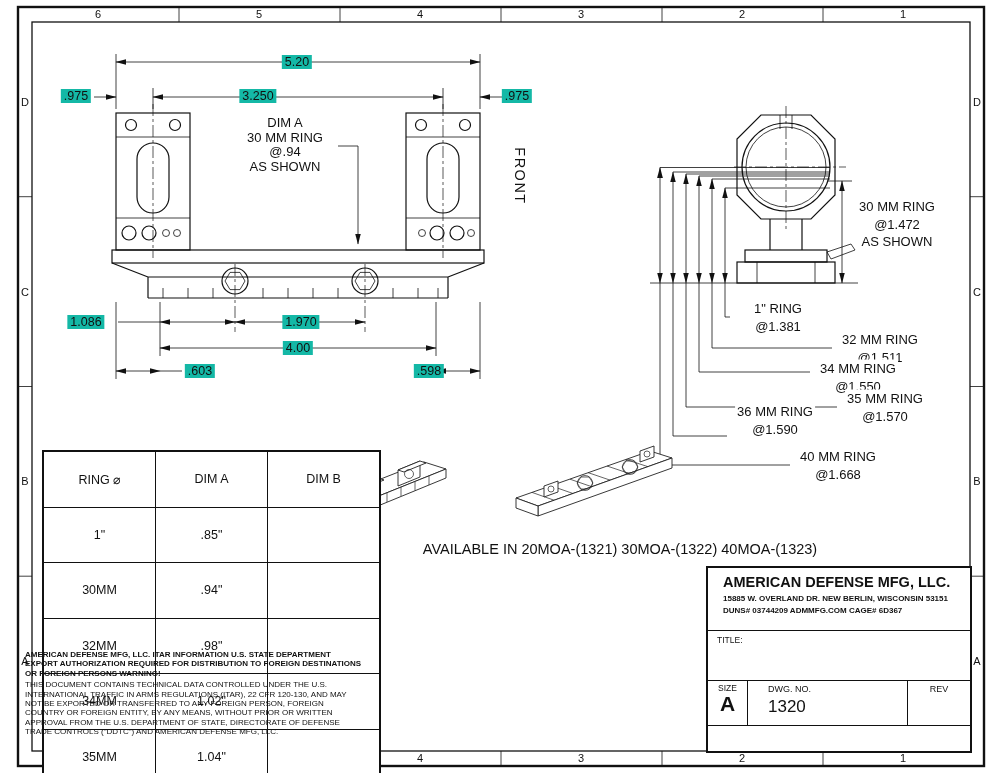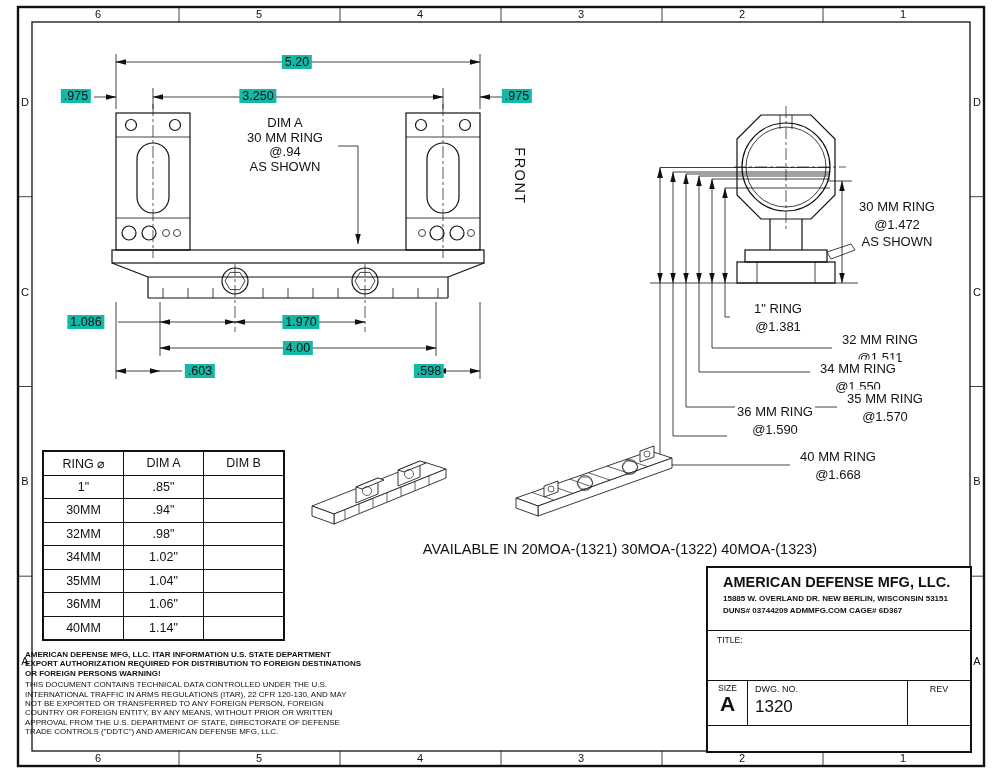--- a/index.html
+++ b/index.html
@@ -21,35 +21,35 @@
        font-size:14.5px;letter-spacing:1.5px;z-index:3;}
   .zone{position:absolute;transform:translate(-50%,-50%);font-size:11px;z-index:3;}
   .avail{position:absolute;left:620px;top:549px;transform:translate(-50%,-50%);
        font-size:14.5px;white-space:nowrap;z-index:3;}
   .itar{position:absolute;left:25px;top:650px;width:340px;font-size:8px;line-height:9.4px;z-index:3;}
   .itar p{margin:0;}
   .itar .b{font-weight:bold;margin-bottom:2px;}
   .ring-table{position:absolute;left:42px;top:450px;border-collapse:collapse;background:#fff;
        border:2.5px solid #111;z-index:3;}
   .ring-table td{border:1.3px solid #111;width:79px;height:22.5px;text-align:center;
-       font-size:12.5px;padding:0;}
+       font-size:12.5px;padding:16px;}
   .tb{position:absolute;left:706px;top:566px;width:266px;height:187px;border:2px solid #111;
       box-sizing:border-box;display:flex;flex-direction:column;background:#fff;z-index:3;}
   .tb *{box-sizing:border-box;}
   .tb-company{height:63px;border-bottom:1.5px solid #111;padding:6px 15px 0;}
   .tb-name{font-size:14.5px;font-weight:bold;}
   .tb-addr,.tb-ids{font-size:8px;font-weight:bold;margin-top:3.5px;}
   .tb-title{height:50px;border-bottom:1.5px solid #111;padding:4px 9px;}
   .tb-title-label{font-size:8.5px;}
   .tb-title-text{font-size:13.5px;margin-top:7px;}
   .tb-dwg{height:45px;border-bottom:1.5px solid #111;display:flex;}
   .tb-size{width:40px;border-right:1.5px solid #111;text-align:center;padding-top:2px;}
   .tb-size .lbl{font-size:8.5px;}
   .tb-size .val{font-size:21px;font-weight:bold;line-height:22px;}
-  .tb-no{flex:1;border-right:1.5px solid #111;padding:3px 7px;}
+  .tb-no{flex:1;border-right:1.5px solid #111;padding:3px 7px;margin-left:13px;}
   .tb-no .lbl{font-size:9px;}
   .tb-no .val{font-size:17px;margin-top:3px;}
   .tb-rev{width:62px;padding:3px 7px;font-size:9px;text-align:center;}
   .tb-foot{flex:1;display:flex;font-size:9.5px;}
   .tb-foot>div{padding:4px 6px;white-space:nowrap;}
   .tb-scale{width:90px;border-right:1.5px solid #111;}
   .tb-grams{width:88px;border-right:1.5px solid #111;}
   .tb-sheet{flex:1;}
 </style>
 </head>

